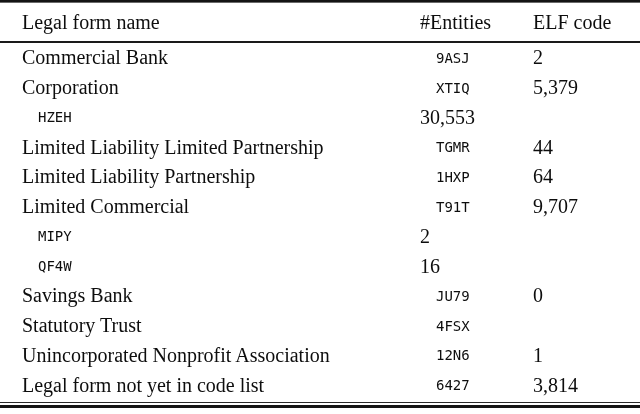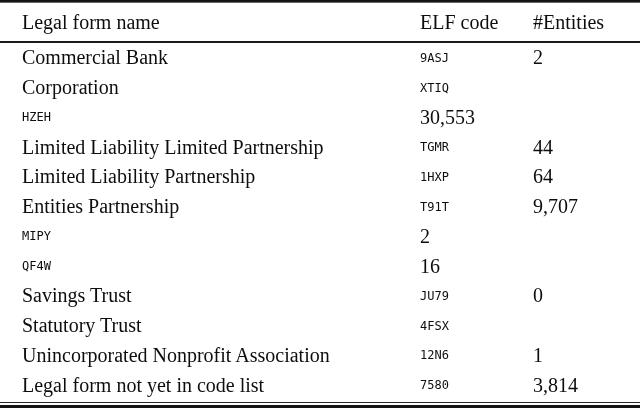--- a/index.html
+++ b/index.html
@@ -45,95 +45,97 @@
     height: 38px;
     font-size: 20px;
   }
   .body-row {
     height: 29.75px;
     font-size: 20px;
   }
   .cell-name { white-space: nowrap; }
   .cell-code {
     font-family: "DejaVu Sans Mono", monospace;
-    font-size: 12px;
+    font-size: 14px;
     white-space: nowrap;
+    margin-left: 16px;
   }
   .cell-count { white-space: nowrap; }
   .header-cell { font-size: 20px; }
 </style>
 </head>
 <body>
 
 <div class="paper-table">
 
   <div class="rule-top"></div>
 
   <div class="grid-row header-row">
     <div class="header-cell cell-name">Legal form name</div>
+    <div class="header-cell">#Entities</div>
     <div class="header-cell">ELF code</div>
-    <div class="header-cell">#Entities</div>
   </div>
 
   <div class="rule-double"></div>
 
   <div id="table-body">
       <div class="grid-row body-row">
         <div class="cell-name">Commercial Bank</div>
         <div class="cell-code">9ASJ</div>
         <div class="cell-count">2</div>
       </div>
       <div class="grid-row body-row">
         <div class="cell-name">Corporation</div>
         <div class="cell-code">XTIQ</div>
+        <div class="cell-count">5,379</div>
       </div>
       <div class="grid-row body-row">
         <div class="cell-code">HZEH</div>
         <div class="cell-count">30,553</div>
       </div>
       <div class="grid-row body-row">
         <div class="cell-name">Limited Liability Limited Partnership</div>
         <div class="cell-code">TGMR</div>
         <div class="cell-count">44</div>
       </div>
       <div class="grid-row body-row">
         <div class="cell-name">Limited Liability Partnership</div>
         <div class="cell-code">1HXP</div>
         <div class="cell-count">64</div>
       </div>
       <div class="grid-row body-row">
-        <div class="cell-name">Entities Partnership</div>
+        <div class="cell-name">Limited Commercial</div>
         <div class="cell-code">T91T</div>
         <div class="cell-count">9,707</div>
       </div>
       <div class="grid-row body-row">
         <div class="cell-code">MIPY</div>
         <div class="cell-count">2</div>
       </div>
       <div class="grid-row body-row">
         <div class="cell-code">QF4W</div>
         <div class="cell-count">16</div>
       </div>
       <div class="grid-row body-row">
-        <div class="cell-name">Savings Trust</div>
+        <div class="cell-name">Savings Bank</div>
         <div class="cell-code">JU79</div>
         <div class="cell-count">0</div>
       </div>
       <div class="grid-row body-row">
         <div class="cell-name">Statutory Trust</div>
         <div class="cell-code">4FSX</div>
       </div>
       <div class="grid-row body-row">
         <div class="cell-name">Unincorporated Nonprofit Association</div>
         <div class="cell-code">12N6</div>
         <div class="cell-count">1</div>
       </div>
       <div class="grid-row body-row">
         <div class="cell-name">Legal form not yet in code list</div>
-        <div class="cell-code">7580</div>
+        <div class="cell-code">6427</div>
         <div class="cell-count">3,814</div>
       </div>
     </div>
 
   <div class="rule-bottom-thin"></div>
   <div class="rule-bottom-thick"></div>
 
 </div>
 
 </body></html>

